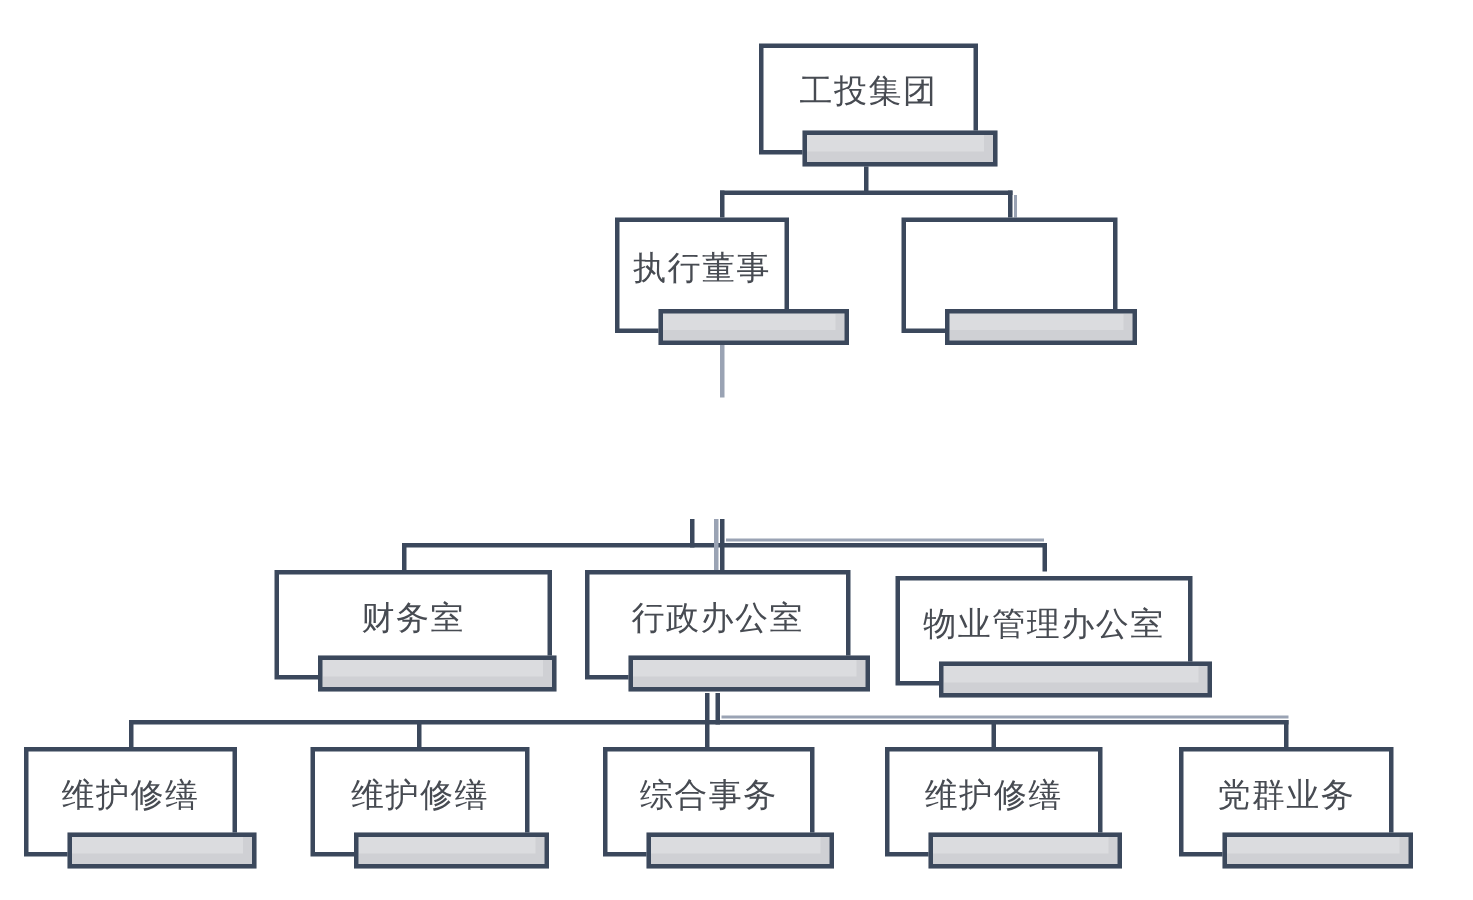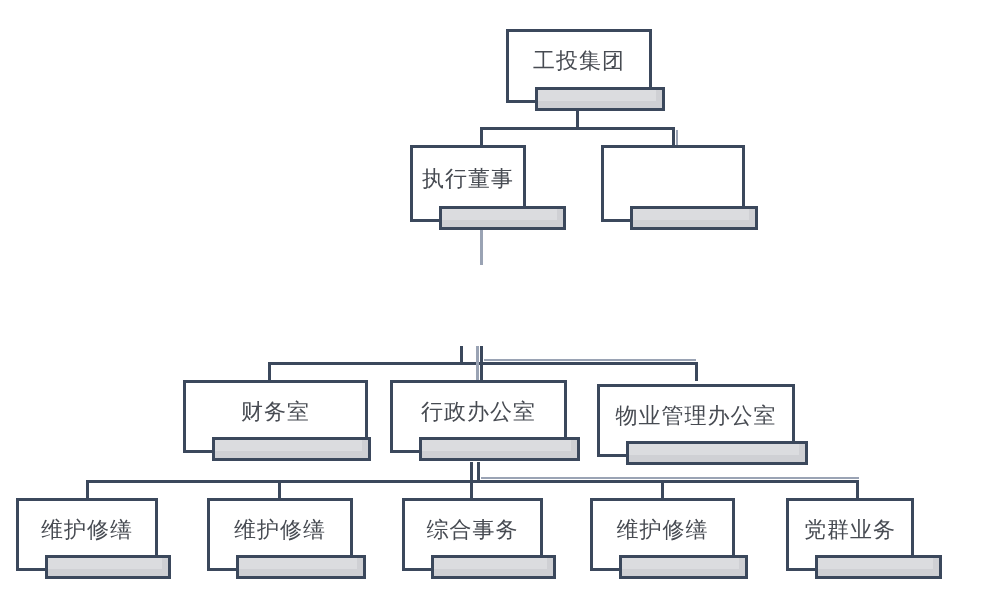--- a/index.html
+++ b/index.html
@@ -95,18 +95,18 @@
     <span class="label">维护修缮</span>
   </div>
   <div class="node" style="left:590px;top:498px;width:145px;height:73px">
     <span class="shadow" style="left:26px;top:54px;width:129px;height:24px"></span>
     <span class="label">维护修缮</span>
   </div>
   <div class="node" style="left:402px;top:498px;width:141px;height:73px">
     <span class="shadow" style="left:26px;top:54px;width:125px;height:24px"></span>
     <span class="label">综合事务</span>
   </div>
-  <div class="node" style="left:786px;top:498px;width:128px;height:73px">
+  <div class="node" style="left:786px;top:498px;width:143px;height:73px">
     <span class="shadow" style="left:26px;top:54px;width:127px;height:24px"></span>
     <span class="label">党群业务</span>
   </div>
 
 </div>
 
 </body></html>

